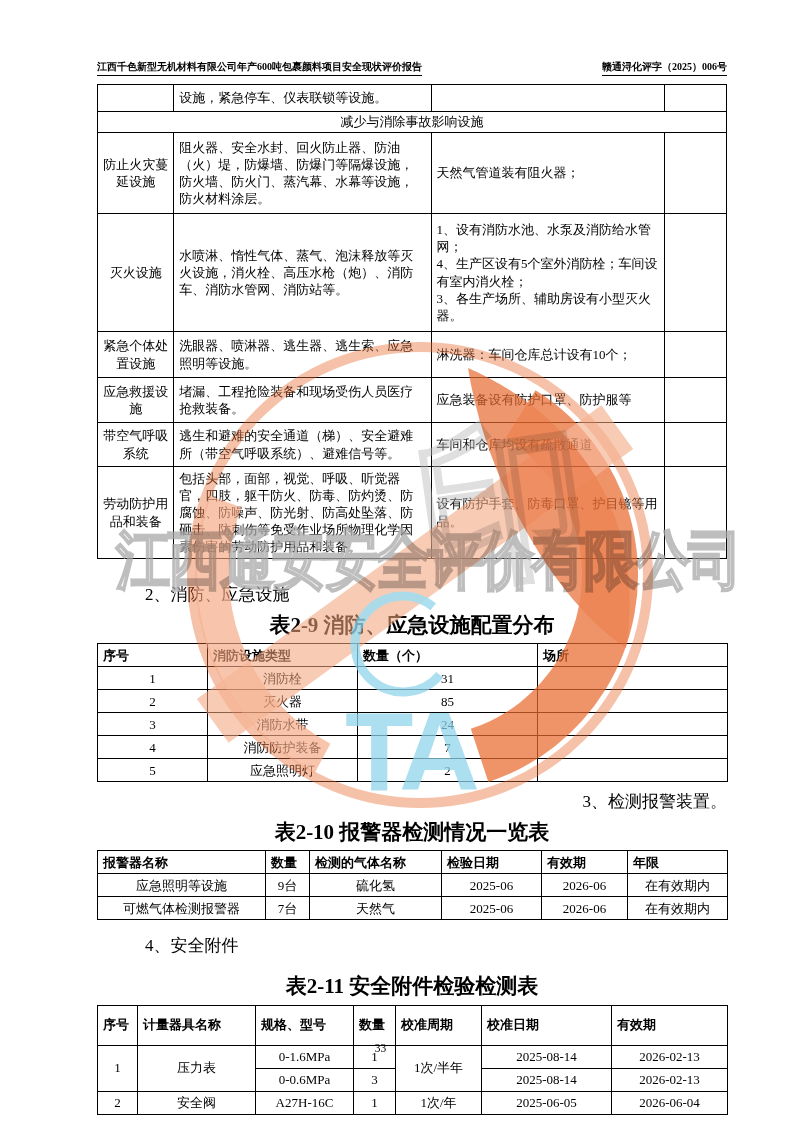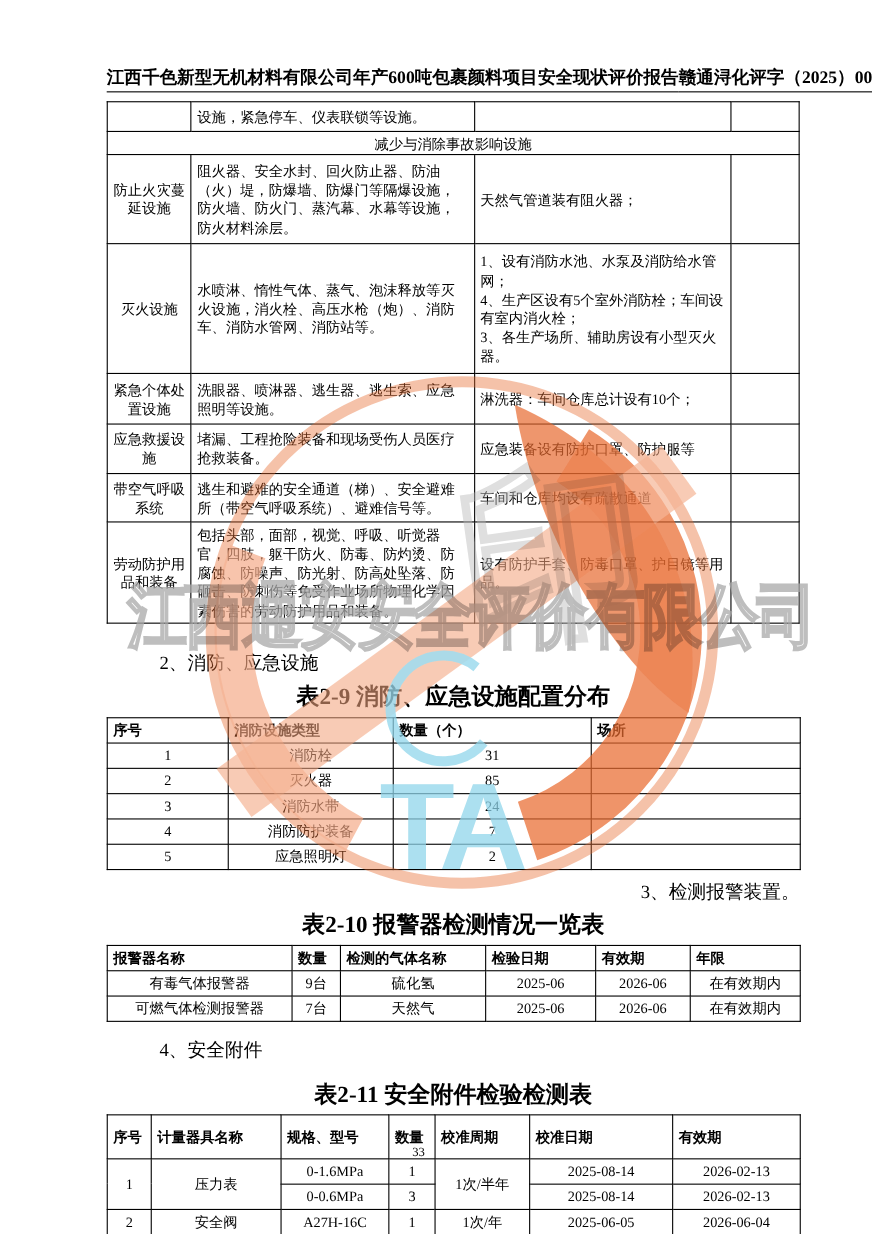--- a/index.html
+++ b/index.html
@@ -2,21 +2,21 @@
 <html><head>
 <meta charset="utf-8">
 <style>
   html,body{margin:0;padding:0;background:#fff;}
   .page{
     position:relative;width:793px;height:1122px;background:#ffffff;
     font-family:"Liberation Serif","DejaVu Serif",serif;color:#000;overflow:hidden;
   }
   .content{position:absolute;left:97px;top:60px;width:630px;z-index:1;}
   
-  .doc-header{display:flex;justify-content:space-between;align-items:flex-end;font-weight:bold;font-size:16px;line-height:1.4;}
+  .doc-header{display:flex;justify-content:space-between;align-items:flex-end;font-weight:bold;font-size:10px;line-height:1.4;}
   .doc-header .u{border-bottom:1.6px solid #000;padding-bottom:1px;white-space:nowrap;}
   
   table{border-collapse:collapse;table-layout:fixed;width:630px;}
   td,th{border:1.4px solid #000;font-size:13px;line-height:1.32;padding:1px 5px;vertical-align:middle;word-break:break-all;}
   .c{text-align:center;}
   .l{text-align:left;}
   .pre{white-space:pre-line;}
   th{font-weight:bold;text-align:left;}
   .facilities{margin-top:8px;}
   tr.h27{height:27px;} tr.h21{height:21px;} tr.h81{height:81px;} tr.h118{height:118px;}
@@ -176,21 +176,21 @@
       <tbody>
         <tr class="h23">
           <th>报警器名称</th>
           <th>数量</th>
           <th>检测的气体名称</th>
           <th>检验日期</th>
           <th>有效期</th>
           <th>年限</th>
         </tr>
         <tr class="h23">
-          <td class="c">有毒气体报警器</td>
+          <td class="c">应急照明等设施</td>
           <td class="c">9台</td>
           <td class="c">硫化氢</td>
           <td class="c">2025-06</td>
           <td class="c">2026-06</td>
           <td class="c">在有效期内</td>
         </tr>
         <tr class="h23">
           <td class="c">可燃气体检测报警器</td>
           <td class="c">7台</td>
           <td class="c">天然气</td>

